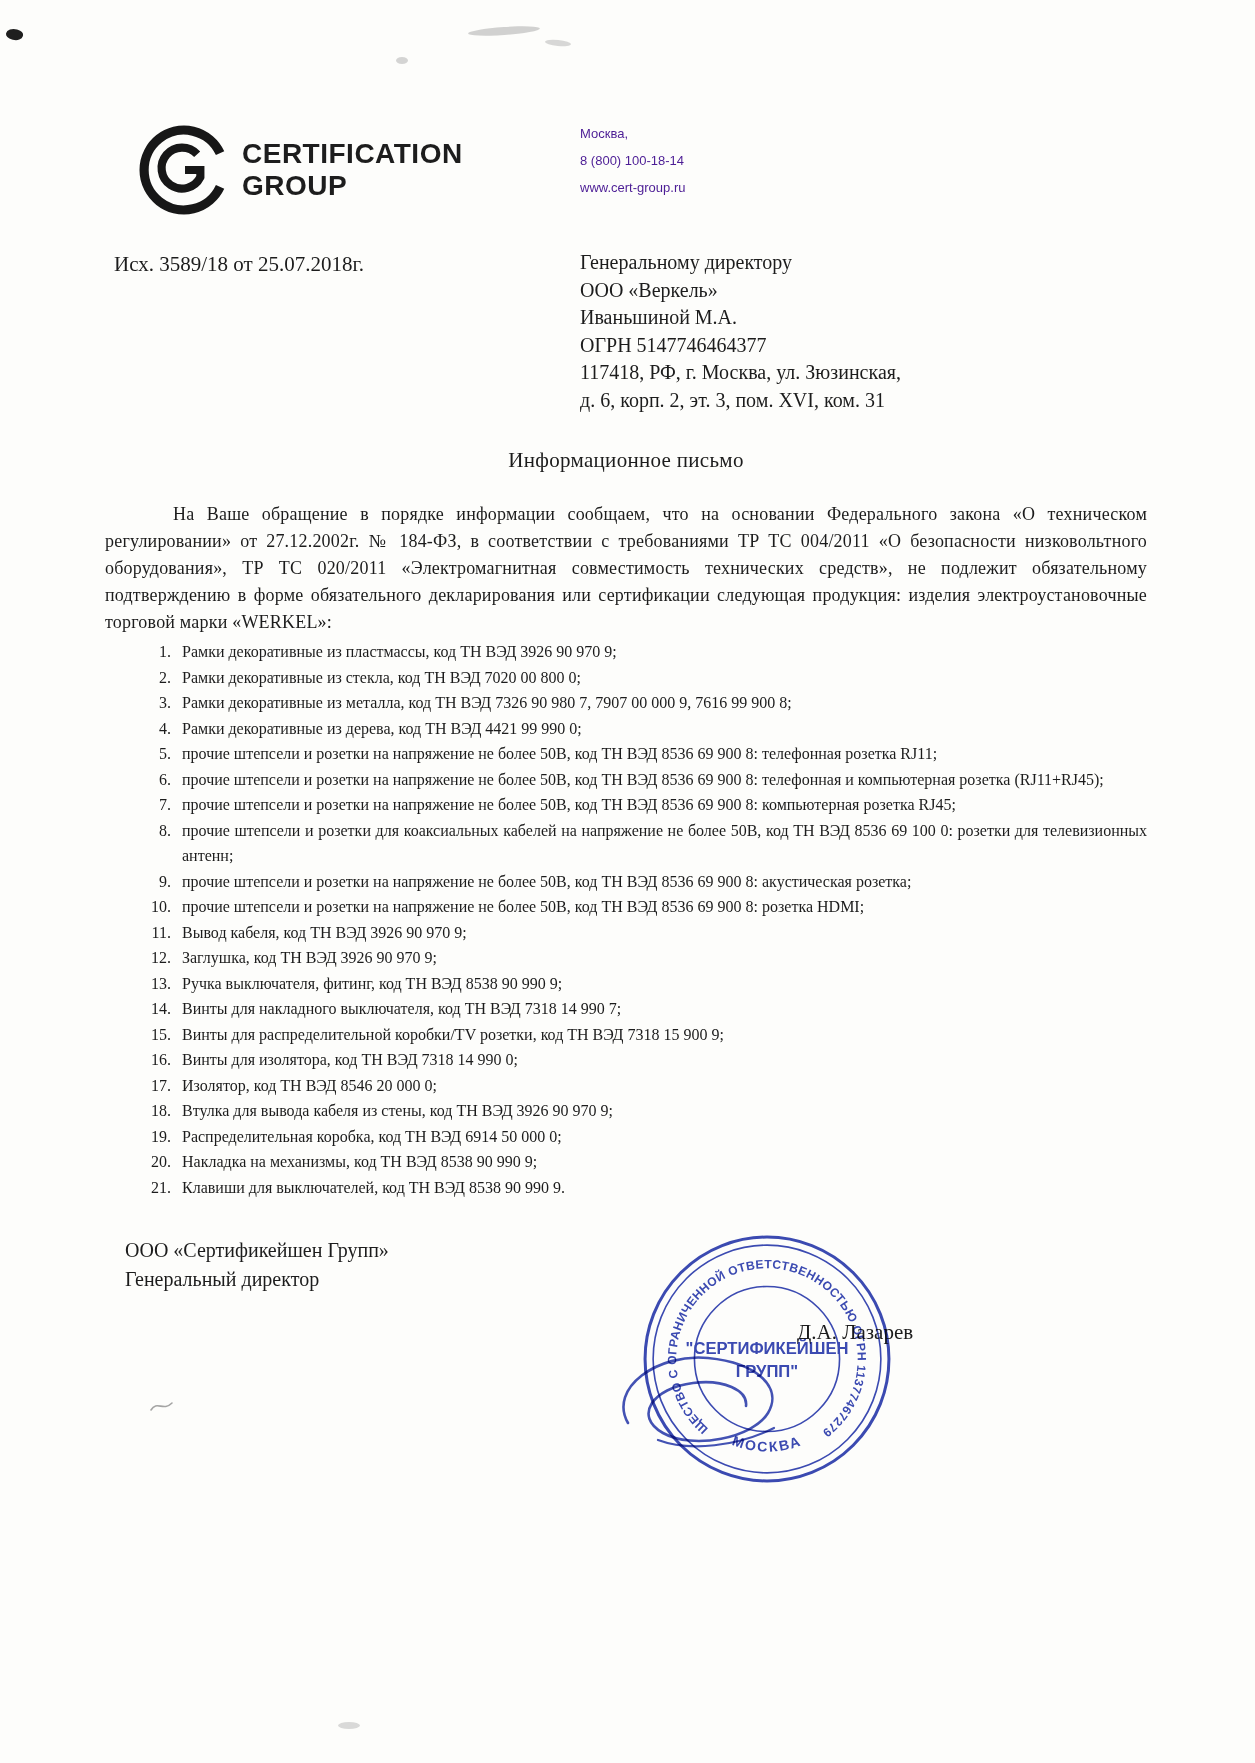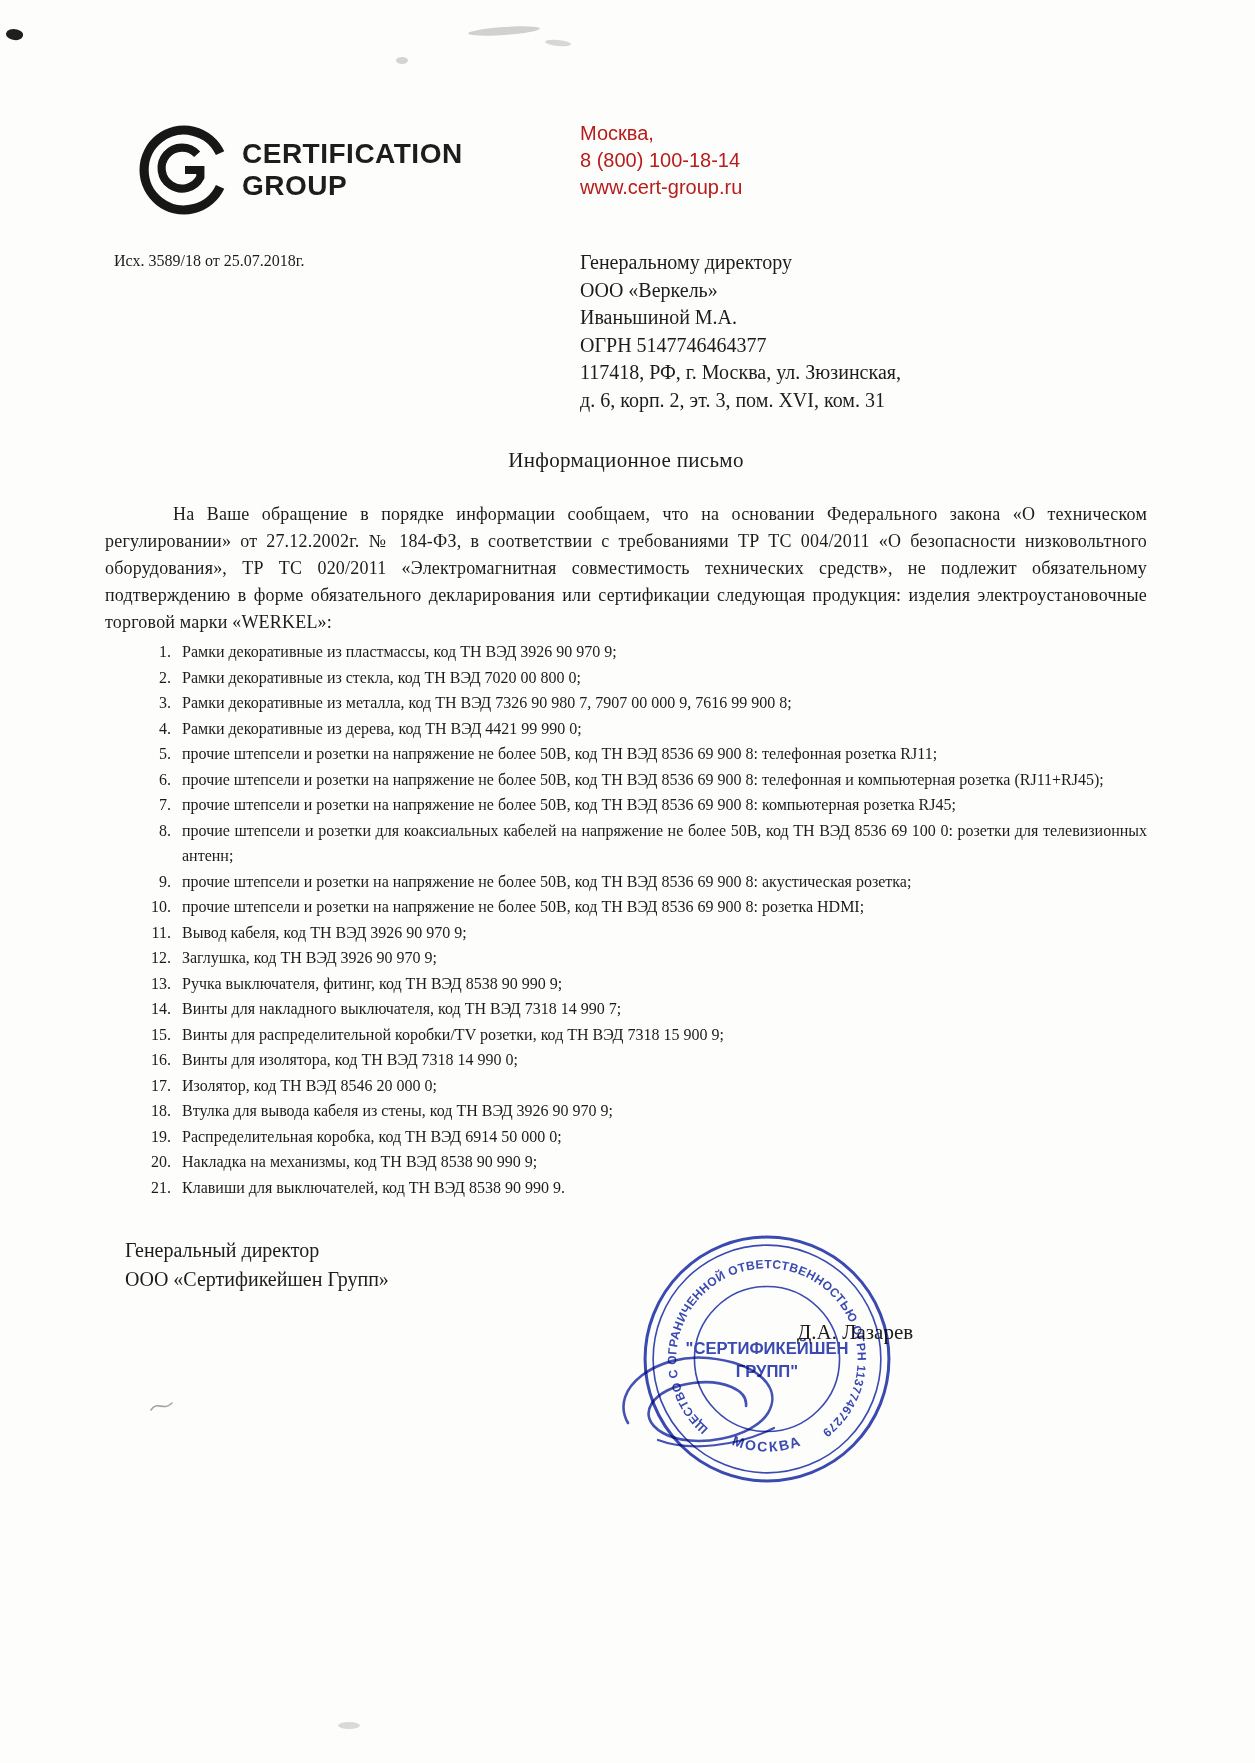--- a/index.html
+++ b/index.html
@@ -30,23 +30,23 @@
     font-family: "Liberation Sans", sans-serif;
     font-weight: 700;
     font-size: 28px;
     line-height: 32px;
     letter-spacing: .5px;
     color: #1d1d1d;
   }
   .contact {
     position: absolute; left: 580px; top: 120px;
     font-family: "Liberation Sans", sans-serif;
-    font-size: 20px; line-height: 27px; color: #b91c1c;
+    font-size: 13px; line-height: 27px; color: #4c1d95;
   }
-  .ref { position: absolute; left: 114px; top: 252px; font-size: 16px; }
+  .ref { position: absolute; left: 114px; top: 252px; font-size: 21px; }
   .recipient { position: absolute; left: 580px; top: 249px; font-size: 20px; line-height: 27.5px; }
 
   
   .content { position: absolute; left: 0; top: 0; width: 100%; padding: 448px 108px 0 105px; }
   .title { text-align: center; font-size: 21px; letter-spacing: .3px; margin-bottom: 12px; }
   .body-par {
     font-size: 18px; line-height: 27px;
     text-align: justify; text-indent: 68px; letter-spacing: .2px; margin-top: 28px;
   }
   .product-list {
@@ -126,22 +126,22 @@
         <li>Винты для накладного выключателя, код ТН ВЭД 7318 14 990 7;</li>
         <li>Винты для распределительной коробки/TV розетки, код ТН ВЭД 7318 15 900 9;</li>
         <li>Винты для изолятора, код ТН ВЭД 7318 14 990 0;</li>
         <li>Изолятор, код ТН ВЭД 8546 20 000 0;</li>
         <li>Втулка для вывода кабеля из стены, код ТН ВЭД 3926 90 970 9;</li>
         <li>Распределительная коробка, код ТН ВЭД 6914 50 000 0;</li>
         <li>Накладка на механизмы, код ТН ВЭД 8538 90 990 9;</li>
         <li>Клавиши для выключателей, код ТН ВЭД 8538 90 990 9.</li>
       </ol>
     <div class="sig-block">
+      <div>ООО «Сертификейшен Групп»</div>
       <div>Генеральный директор</div>
-      <div>ООО «Сертификейшен Групп»</div>
     </div>
   </div>
 
   <div class="signer-name">Д.А. Лазарев</div>
 
   <svg class="scrawl" width="220" height="140" viewBox="0 0 220 140">
     <path d="M30 95 C 10 60, 60 25, 110 30 C 160 35, 185 60, 170 85 C 155 110, 95 122, 65 105 C 35 88, 55 60, 95 55 C 125 51, 150 62, 148 78" fill="none" stroke="#2e3fae" stroke-width="2.6" stroke-linecap="round"></path>
     <path d="M60 112 C 92 124, 140 118, 176 100" fill="none" stroke="#2e3fae" stroke-width="2.2" stroke-linecap="round"></path>
   </svg>
 

